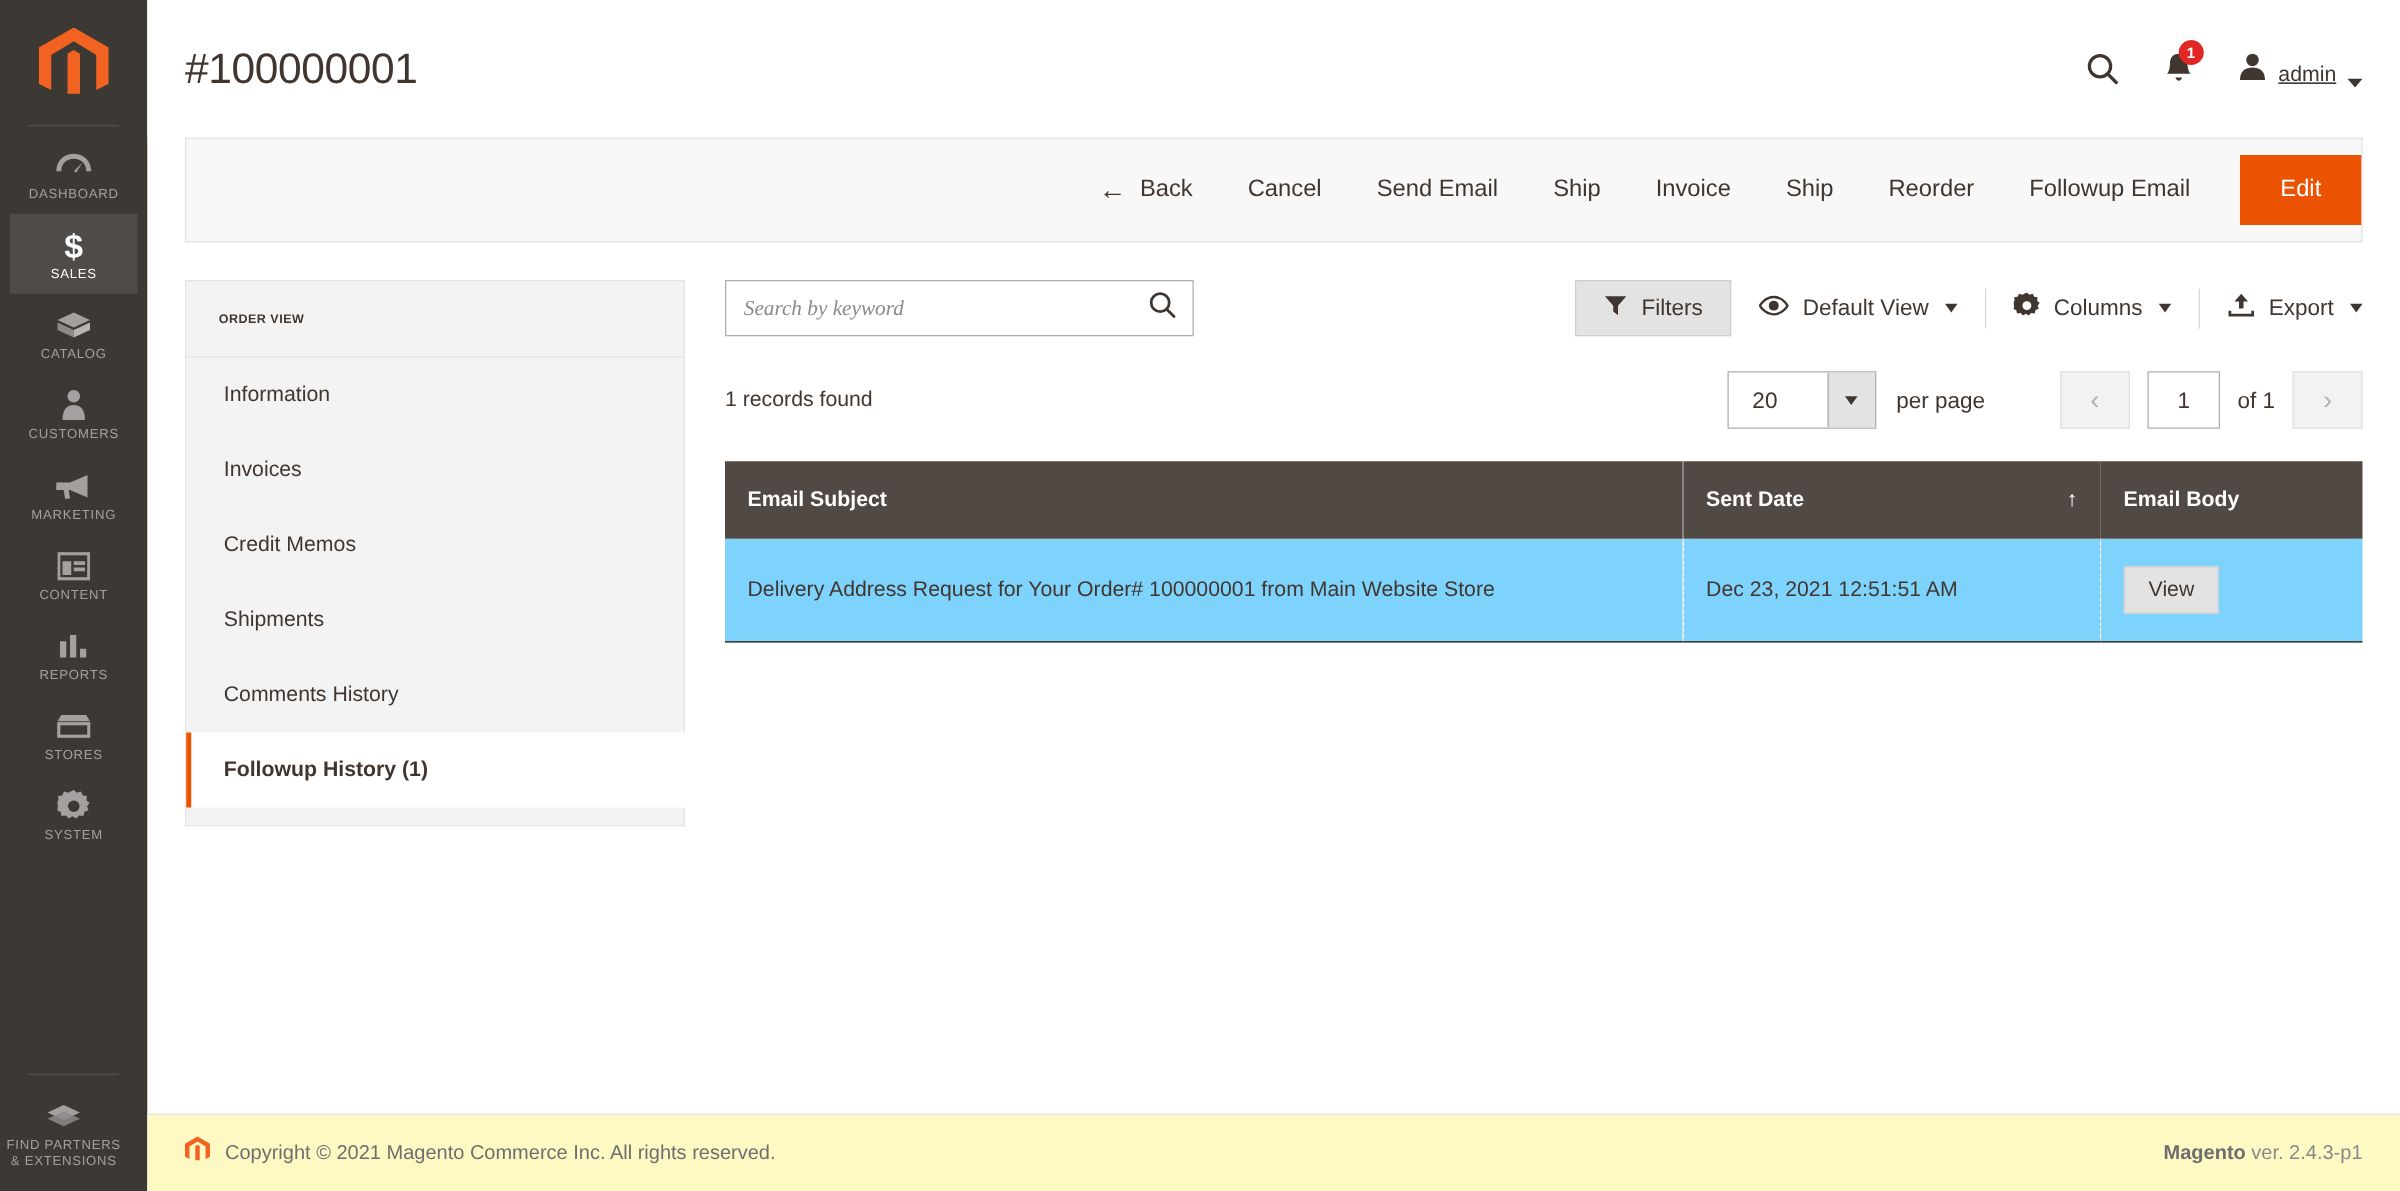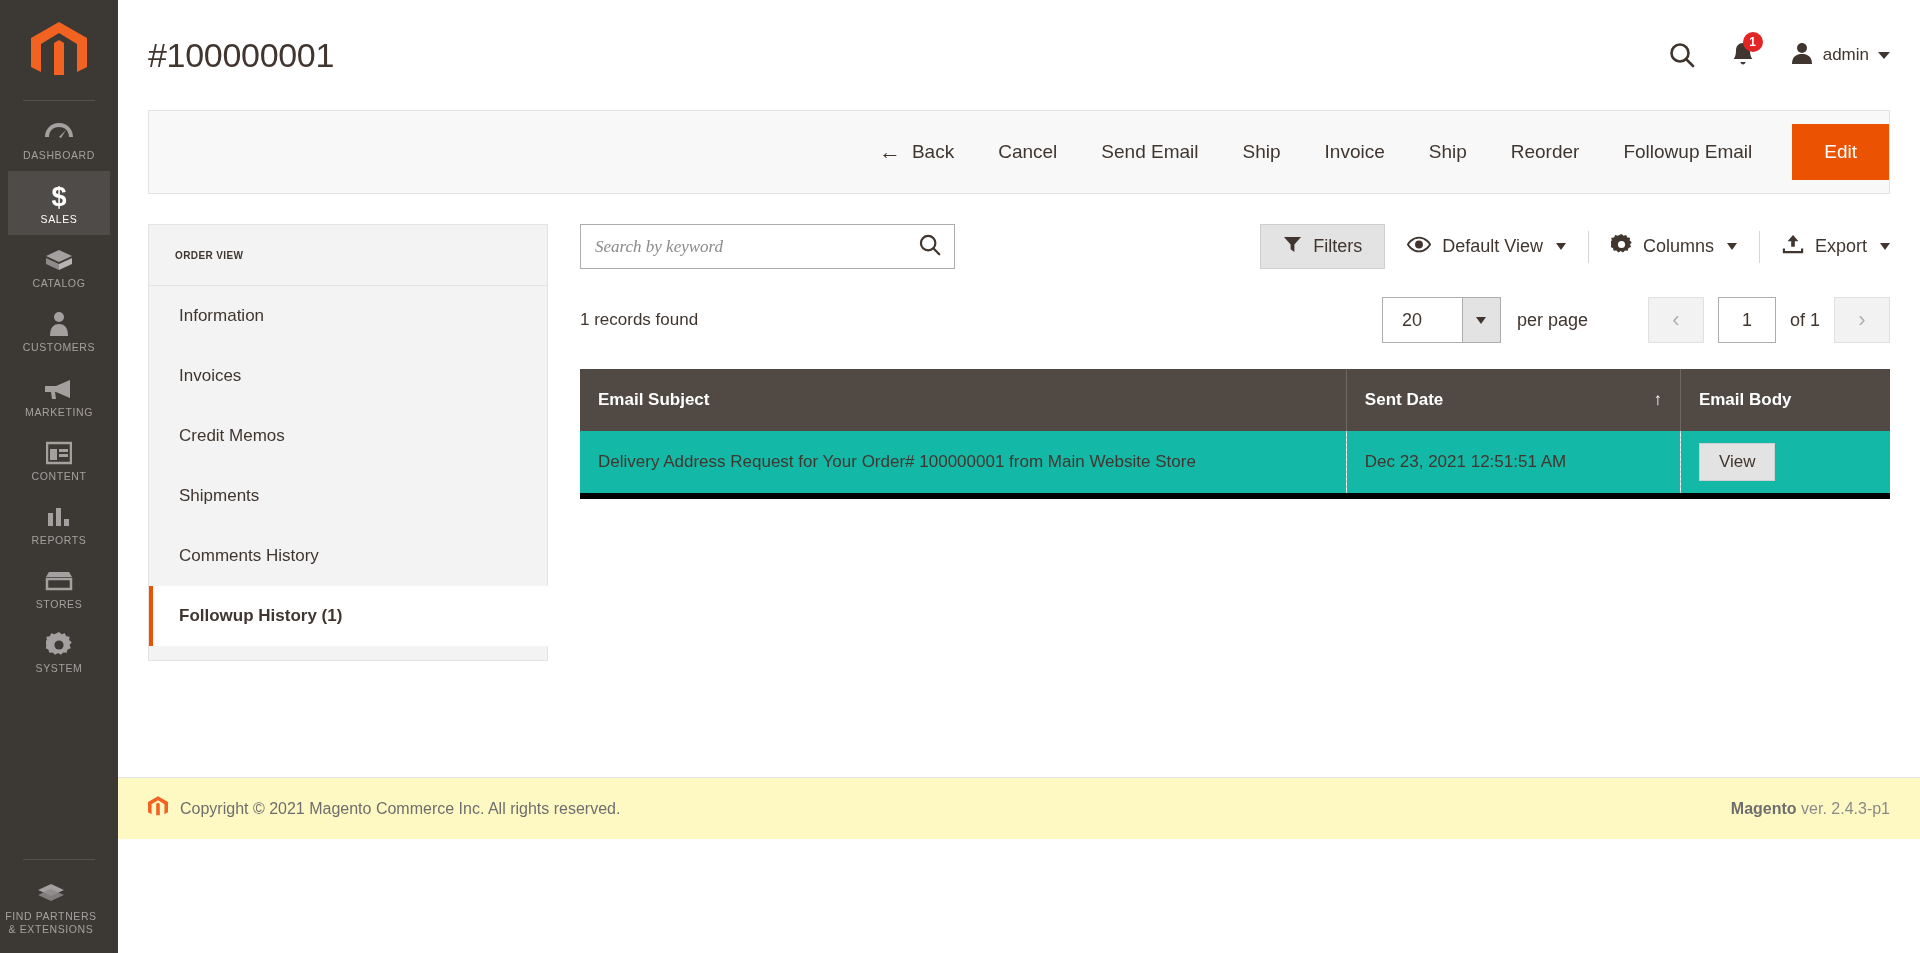--- a/index.html
+++ b/index.html
@@ -36,40 +36,40 @@
   .nav-icon { height: 28px; display: flex; align-items: center; justify-content: center; }
   .nav-icon svg { display: block; }
   .nav-label {
     font-size: 10.5px; letter-spacing: 0.6px;
     margin-top: 3px; line-height: 1.25;
     text-transform: uppercase;
   }
   .nav-bottom { margin-top: auto; width: 118px; padding-bottom: 8px; }
 
   
-  .main { flex: 1; height: 839px; display: flex; flex-direction: column; background: #ffffff; position: relative; }
+  .main { flex: 1; height: 953px; display: flex; flex-direction: column; background: #ffffff; position: relative; }
 
   
   .page-header {
     height: 110px; display: flex; align-items: center;
     padding: 0 30px 0 30px;
     background: #ffffff;
     flex: 0 0 110px;
   }
   .page-title { font-size: 34px; color: #41362f; font-weight: 400; letter-spacing: -0.3px; }
   .header-right { margin-left: auto; display: flex; align-items: center; gap: 34px; }
   .hdr-btn { display: flex; align-items: center; cursor: pointer; position: relative; }
   .notif-badge {
     position: absolute; top: -9px; left: 13px;
     background: #e22626; color: #fff; font-size: 12px; font-weight: bold;
     min-width: 20px; height: 20px; border-radius: 10px;
     display: flex; align-items: center; justify-content: center;
     padding: 0 5px; line-height: 1;
   }
-  .admin-user { display: flex; align-items: center; gap: 9px; cursor: pointer; }
+  .admin-user { display: flex; align-items: flex-end; gap: 9px; cursor: pointer; text-decoration: underline; }
   .admin-user-name { font-size: 17px; color: #41362f; }
   .caret-down {
     width: 0; height: 0; border-left: 6px solid transparent;
     border-right: 6px solid transparent; border-top: 7px solid #41362f;
   }
 
   
   .action-toolbar {
     margin: 0 30px; height: 84px;
     background: #f8f8f8; border: 1px solid #e3e3e3;
@@ -184,24 +184,24 @@
   }
   .data-table thead th {
     background: #514943; color: #ffffff; text-align: left;
     font-size: 17px; font-weight: bold; padding: 21px 18px;
     border-right: 1px solid #6e6661; position: relative;
     cursor: pointer;
   }
   .data-table thead th:last-child { border-right: none; }
   .sort-arrow { float: right; font-size: 17px; font-weight: normal; }
   .data-table tbody td {
-    font-size: 17px; color: #41362f; padding: 12px 18px;
-    border-bottom: 6px solid #000000;
+    font-size: 17px; color: #41362f; padding: 22px 18px;
+    border-bottom: 1px solid #000000;
     border-right: 1px dashed #d6d6d6;
-    background: #14b8a6;
+    background: #7dd3fc;
     overflow: hidden; text-overflow: ellipsis; white-space: nowrap;
   }
   .data-table tbody td:last-child { border-right: none; }
   .view-btn {
     background: #e3e3e3; border: 1px solid #cfcfcf; color: #41362f;
     font-size: 17px; padding: 8px 19px; cursor: pointer; font-family: inherit;
   }
 
   
   .footer {

